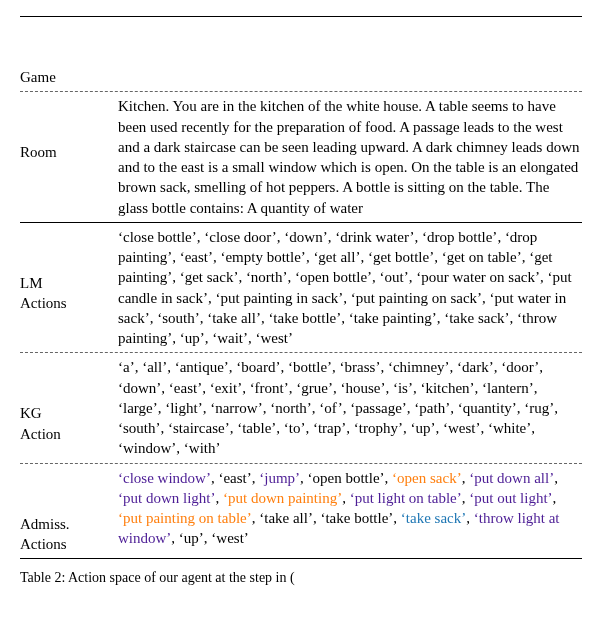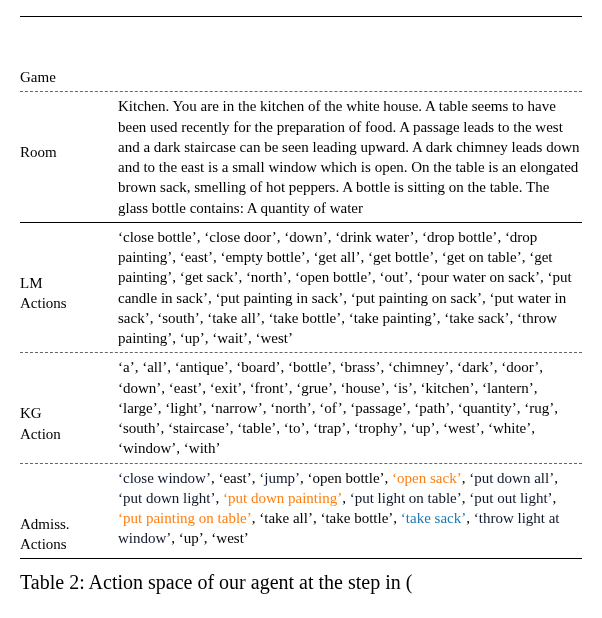--- a/index.html
+++ b/index.html
@@ -34,26 +34,26 @@
     border-top: 1px dashed #666;
   }
   .section-sep {
     border-top: 1px solid #000;
   }
   .label {
     white-space: pre-line;
     margin-top: 46px;
   }
   .tok { white-space: normal; }
-  .c-red    { color: #0f172a; }
+  .c-red    { color: #4c1d95; }
   .c-blue   { color: #1f77b4; }
   .c-orange { color: #ff7f0e; text-align: right; }
   .caption {
     margin-top: 10px;
-    font-size: 20px;
+    font-size: 14px;
   }
 </style>
 </head>
 <body>
 
 <div class="table">
 
   <div>
     <div class="row">
       <div class="label-col label">Game</div>

